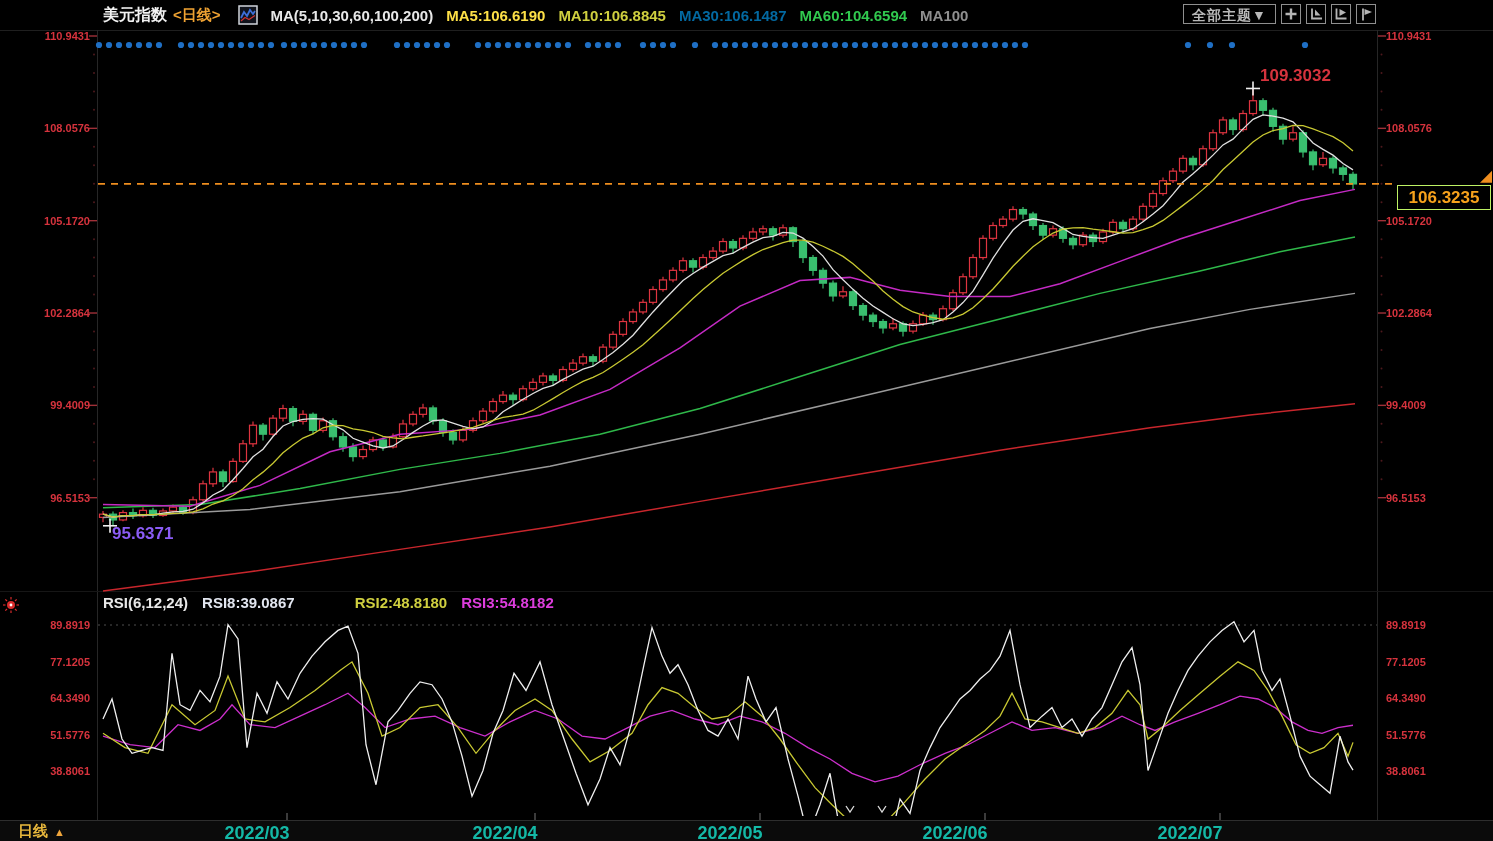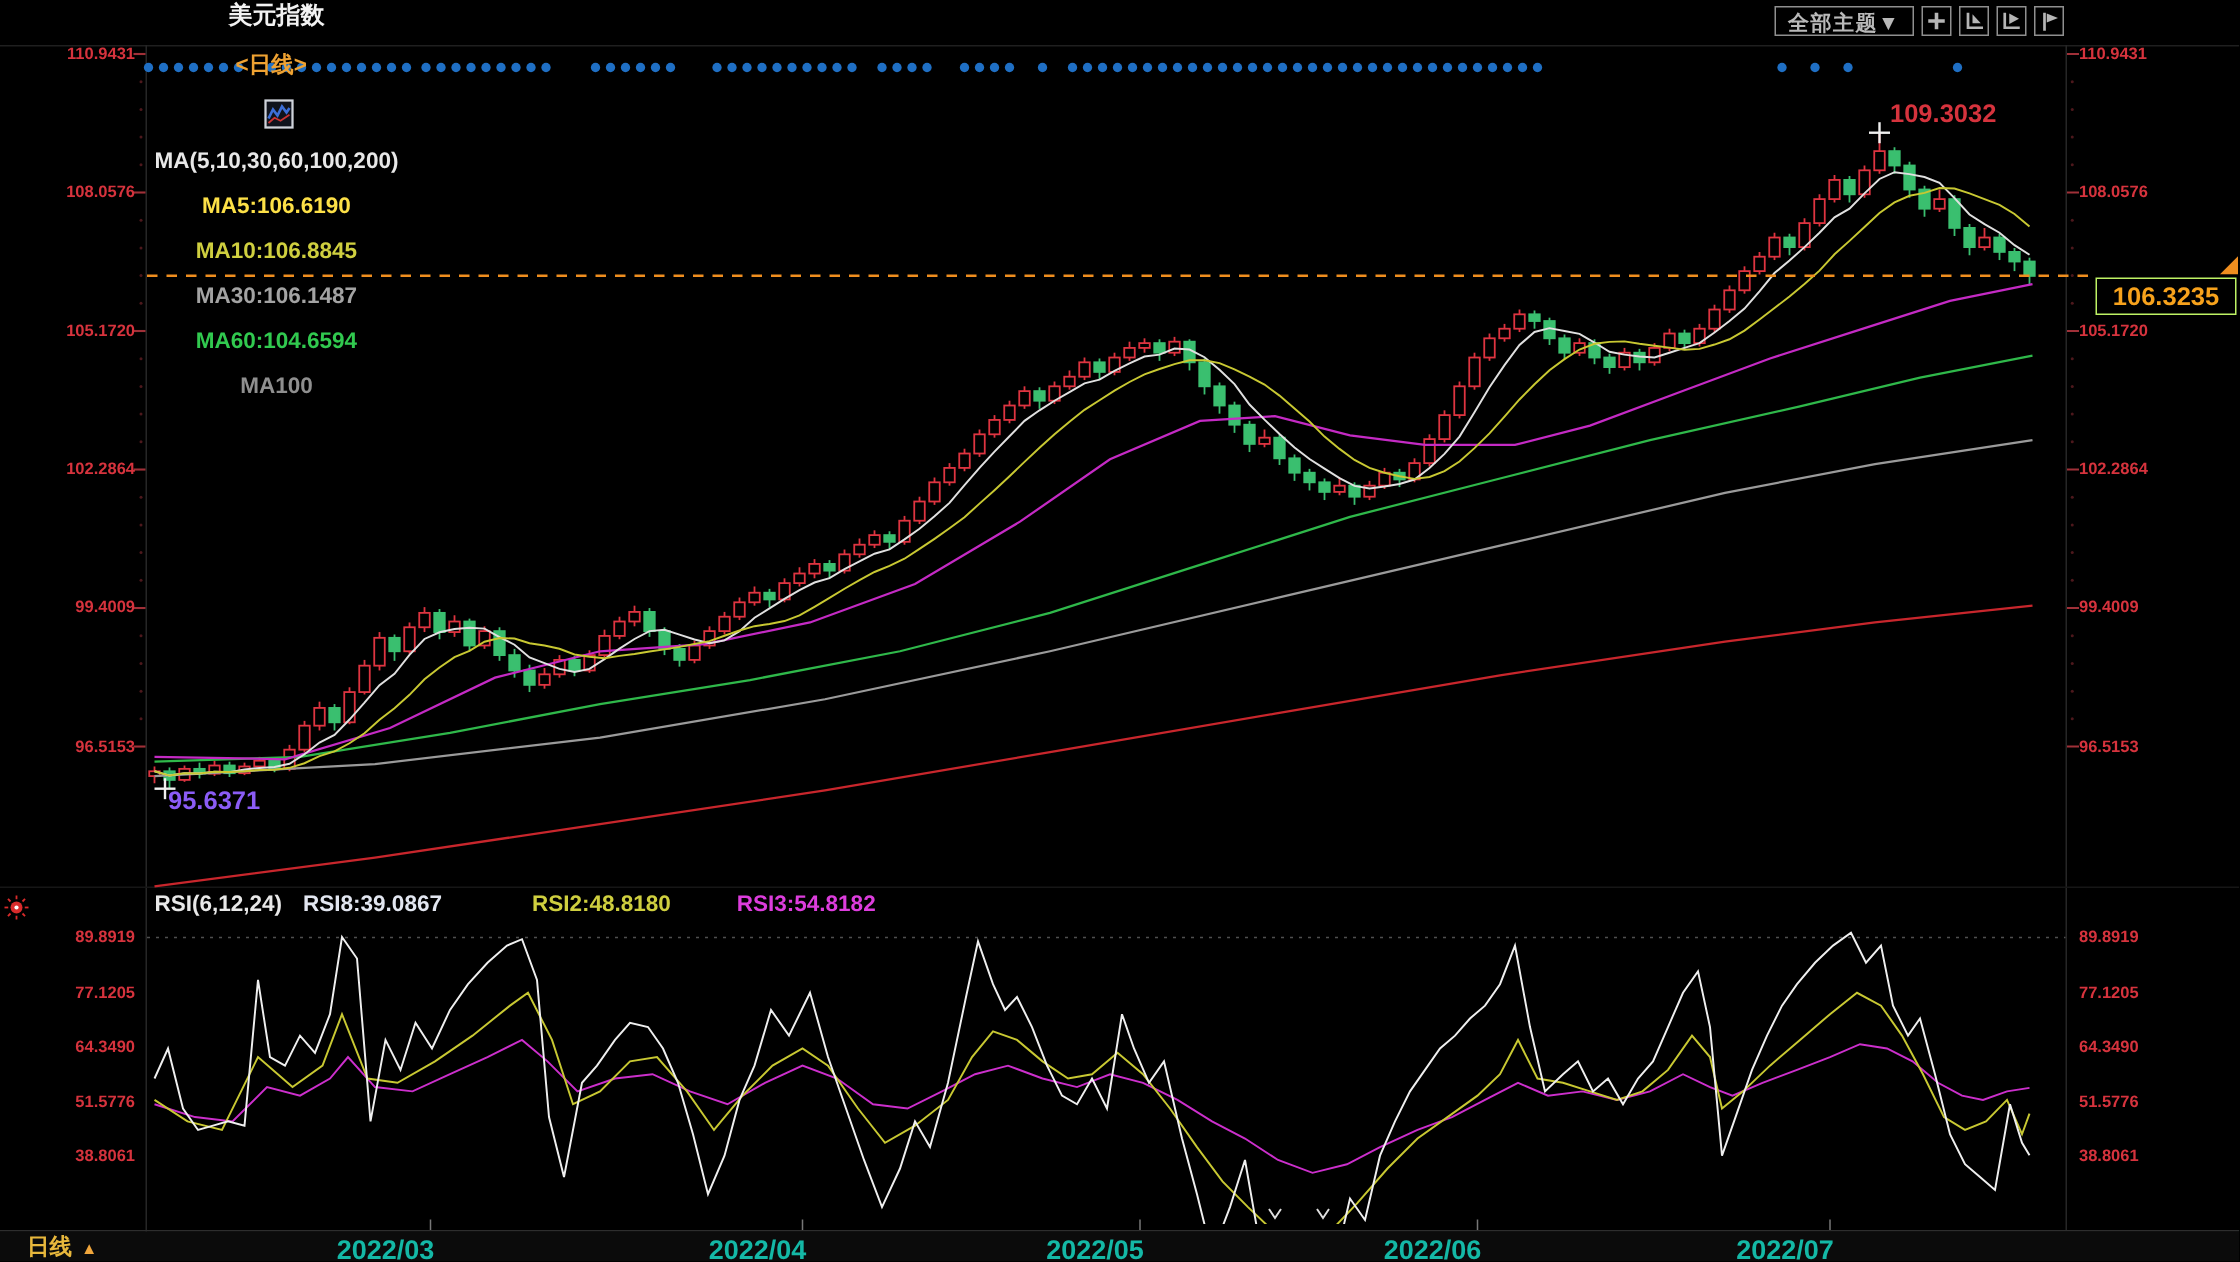--- a/index.html
+++ b/index.html
@@ -1,20 +1,20 @@
 <!DOCTYPE html>
 <html><head>
 <meta charset="utf-8">
 <style>
   html,body{margin:0;padding:0;background:#000;}
   #app{position:relative;width:1493px;height:841px;background:#000;overflow:hidden;
        font-family:"Liberation Sans","DejaVu Sans",sans-serif;}
   #chart-svg{position:absolute;left:0;top:0;}
   .hdr{position:absolute;left:103px;top:0;height:30px;display:flex;align-items:center;gap:13px;
-       font-size:15px;font-weight:700;white-space:nowrap;flex-direction:column;}
+       font-size:15px;font-weight:700;white-space:nowrap;}
   .sym{color:#f2f2f2;font-size:16px;}
   .ptag{color:#efa232;margin-left:-7px;}
   .hdr .icon-box{display:inline-flex;margin-left:4px;}
   .malbl{color:#e8e8e8;}
   .controls{position:absolute;top:4px;left:1183px;display:flex;align-items:center;gap:5px;}
   .theme-btn{border:1px solid #8f8f8f;color:#b9b9b9;font-size:14px;font-weight:700;
              height:20px;line-height:20px;padding:0 8px;letter-spacing:1px;background:#000;cursor:pointer;}
   .icon-btn{width:20px;height:20px;border:1px solid #8f8f8f;background:#000;display:inline-flex;
             align-items:center;justify-content:center;cursor:pointer;padding:0;}
   .axlbl{position:absolute;font-size:11px;font-weight:700;color:#d6333d;line-height:18px;}
@@ -740,21 +740,21 @@
   <span class="icon-box">
     <svg width="20" height="20">
           <rect x="1" y="1" width="18" height="18" fill="#10131c" stroke="#cfd3da" stroke-width="1.5"></rect>
       <polyline points="3,13 6,7 9,11 12,5 15,9 17,6" fill="none" stroke="#3d6fd8" stroke-width="1.8"></polyline>
       <polyline points="3,16 7,12.5 11,14.5 17,10.5" fill="none" stroke="#cc3333" stroke-width="1.2"></polyline>
         </svg>
   </span>
   <span class="malbl">MA(5,10,30,60,100,200)</span>
   <span style="color: #fde047;">MA5:106.6190</span>
   <span style="color: rgb(207, 207, 63);">MA10:106.8845</span>
-  <span style="color: #a3a3a3;">MA30:106.1487</span>
+  <span style="color: #0369a1;">MA30:106.1487</span>
   <span style="color: rgb(49, 201, 79);">MA60:104.6594</span>
   <span style="color: rgb(143, 143, 143);">MA100</span>
 </div>
 
 <div class="controls">
   <button class="theme-btn">全部主题▼</button>
   <button class="icon-btn">
     <svg width="16" height="16">
           <path d="M8 2.5v11M2.5 8h11" stroke="#b5b5b5" stroke-width="2.4"></path>
         </svg>
@@ -780,21 +780,21 @@
 </div>
 
 <div class="anno high" id="high-anno" style="left: 1260px; top: 66px;">109.3032</div>
 <div class="anno low" id="low-anno" style="left: 112px; top: 524px;">95.6371</div>
 <div class="price-tag" id="price-tag" style="top: 184.827px;">106.3235</div>
 
 <div class="rsi-hdr">
   <span style="color:#e8e8e8">RSI(6,12,24)</span>
   <span style="color: rgb(226, 230, 240);">RSI8:39.0867</span>
   <span style="color: rgb(207, 207, 63); padding-left: 46px;">RSI2:48.8180</span>
-  <span style="color: rgb(221, 61, 221); margin-left: 30px;">RSI3:54.8182</span>
+  <span style="color: rgb(221, 61, 221);">RSI3:54.8182</span>
 </div>
 
 <span class="alert">
   <svg width="18" height="18">
     <g stroke="#d92b2b" stroke-width="1.2">
       <line x1="9" y1="1" x2="9" y2="3.5"></line>
           <line x1="9" y1="14.5" x2="9" y2="17"></line>
       <line x1="1" y1="9" x2="3.5" y2="9"></line>
           <line x1="14.5" y1="9" x2="17" y2="9"></line>
       <line x1="3.3" y1="3.3" x2="5" y2="5"></line>

